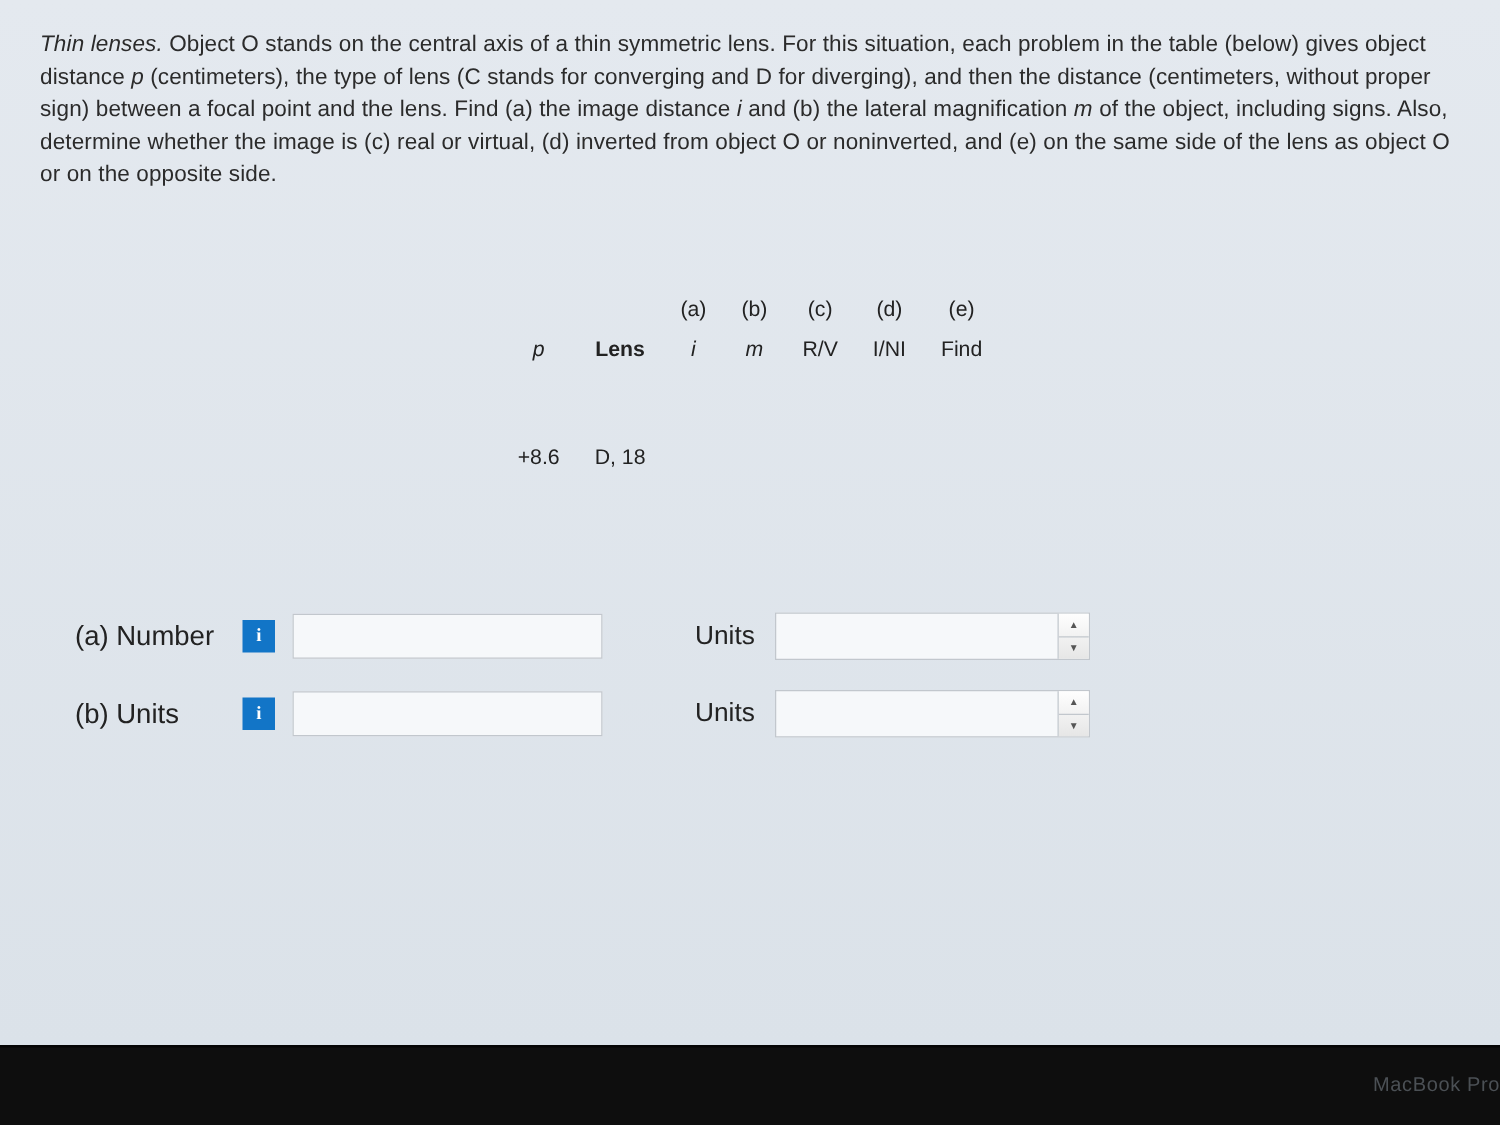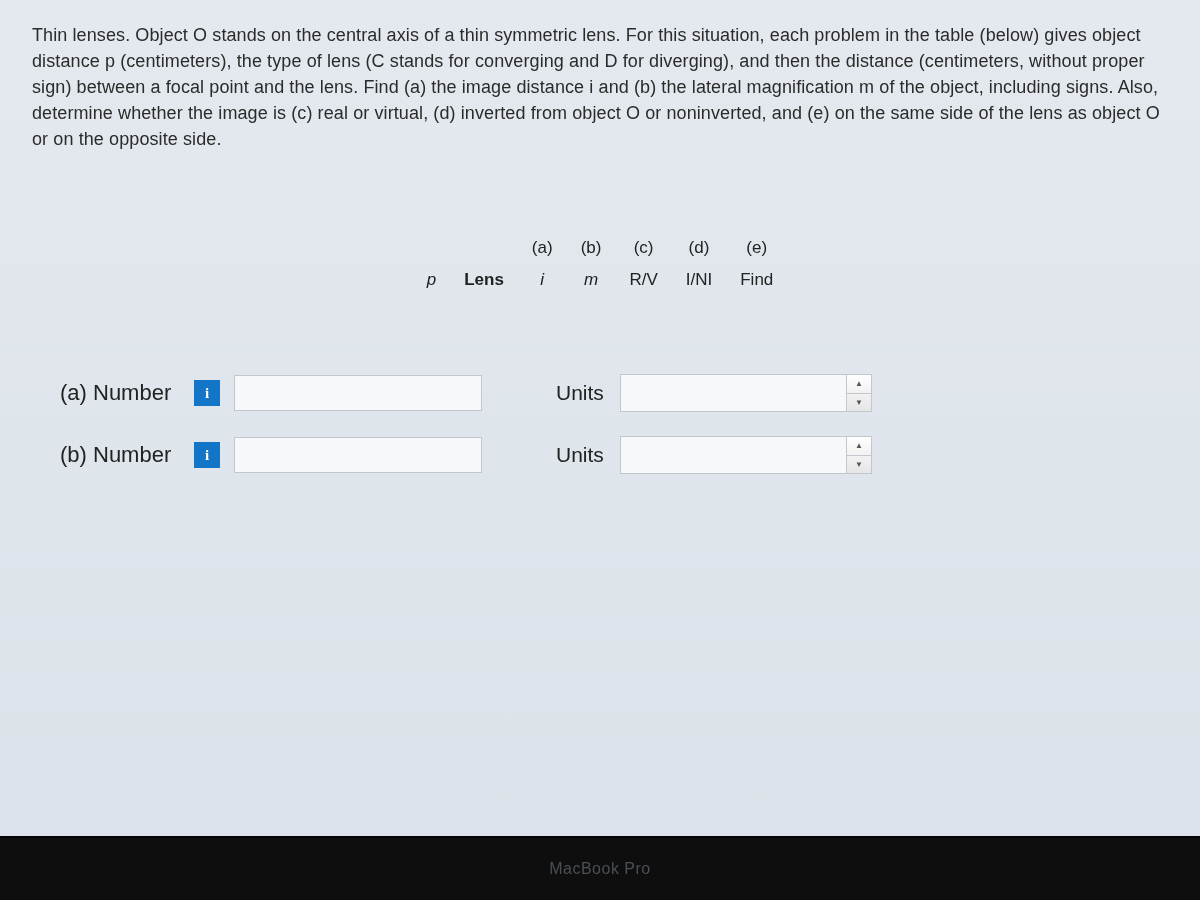--- a/index.html
+++ b/index.html
@@ -1,21 +1,21 @@
 <!DOCTYPE html>
 <html><head>
 <meta charset="utf-8">
 <style>
   html,body{margin:0;padding:0;width:1200px;height:900px;overflow:hidden;
             font-family:"Helvetica Neue",Arial,sans-serif;}
   body{background:#dbe2e9;display:flex;flex-direction:column;}
   .page{flex:1;padding:22px 32px 0 32px;background:#e4e9ef;
         background:linear-gradient(180deg,#e4e9ef 0%,#dbe2e9 100%);}
   .prompt{font-size:18px;line-height:1.45;color:#2b2b2b;letter-spacing:0.1px;}
-  .prompt .ital{}
+  .prompt .ital{font-style:italic;}
   .tablewrap{margin-top:80px;display:flex;justify-content:center;}
   table{border-collapse:collapse;font-size:17px;color:#222;}
   td{padding:6px 14px;text-align:center;white-space:nowrap;}
   .hdr td{padding-bottom:6px;}
   .hdr2 td{padding-bottom:60px;}
   .datarow td{padding-bottom:90px;}
   .inputs{margin-top:0;}
   .row{display:flex;align-items:center;gap:14px;margin:24px 0 24px 28px;}
   .lab{font-size:22px;color:#222;width:120px;}
   .info{width:26px;height:26px;background:#1275c7;color:#fff;
@@ -27,21 +27,21 @@
   .select{position:relative;width:210px;height:36px;border:1px solid #c2c7cd;
           background:#f6f8fa;padding:0 30px 0 10px;font-size:15px;
           display:flex;align-items:center;color:#444;}
   .stepper{position:absolute;right:0;top:0;bottom:0;width:24px;
            border-left:1px solid #c2c7cd;display:flex;flex-direction:column;
            background:linear-gradient(#fefefe,#e6e6e6);}
   .stepper div{flex:1;display:flex;align-items:center;justify-content:center;}
   .stepper div:first-child{border-bottom:1px solid #c2c7cd;}
   .arrow{font-size:8px;color:#555;line-height:1;}
   .bezel{height:62px;background:#0e0e0e;display:flex;align-items:center;
-         justify-content:center;border-top:2px solid #050505;}
+         justify-content:flex-end;border-top:2px solid #050505;}
   .mbp{color:#4b5055;font-size:16px;font-family:"Helvetica Neue",Arial,sans-serif;
        letter-spacing:0.5px;}
 </style>
 </head>
 <body>
 
 <div class="page">
 
   <div class="prompt">
     <span class="ital">Thin lenses.</span><span> Object O stands on the central axis of a thin symmetric lens. For this situation, each problem in the table (below) gives object distance </span><span class="ital">p</span><span> (centimeters), the type of lens (C stands for converging and D for diverging), and then the distance (centimeters, without proper sign) between a focal point and the lens. Find (a) the image distance </span><span class="ital">i</span><span> and (b) the lateral magnification </span><span class="ital">m</span><span> of the object, including signs. Also, determine whether the image is (c) real or virtual, (d) inverted from object O or noninverted, and (e) on the same side of the lens as object O or on the opposite side.</span>
@@ -61,20 +61,29 @@
       </tr>
       <tr class="hdr2">
         <td style="font-style:italic">p</td>
         <td style="font-weight:600">Lens</td>
         <td style="font-style:italic">i</td>
         <td style="font-style:italic">m</td>
         <td>R/V</td>
         <td>I/NI</td>
         <td>Find</td>
       </tr>
+      <tr class="datarow">
+        <td>+8.6</td>
+        <td>D, 18</td>
+        <td></td>
+        <td></td>
+        <td></td>
+        <td></td>
+        <td></td>
+      </tr>
     </tbody>
       </table>
   </div>
 
   <div class="inputs">
 
     <div class="row">
       <span class="lab">(a)   Number</span>
       <span class="info">i</span>
       <input class="nfield" value="" style="">
@@ -86,21 +95,21 @@
               <span class="arrow">▲</span>
             </div>
           <div>
               <span class="arrow">▼</span>
             </div>
         </div>
       </div>
     </div>
 
     <div class="row">
-      <span class="lab">(b)   Number</span>
+      <span class="lab">(b)   Units</span>
       <span class="info">i</span>
       <input class="nfield" value="" style="">
       <span class="ulab">Units</span>
       <div class="select">
         <span></span>
         <div class="stepper">
           <div>
               <span class="arrow">▲</span>
             </div>
           <div>

